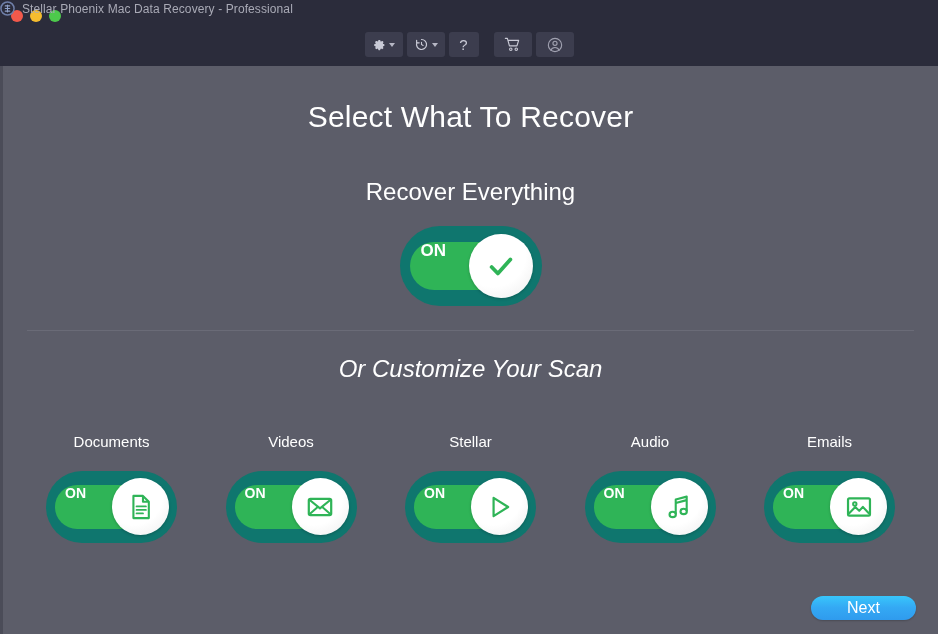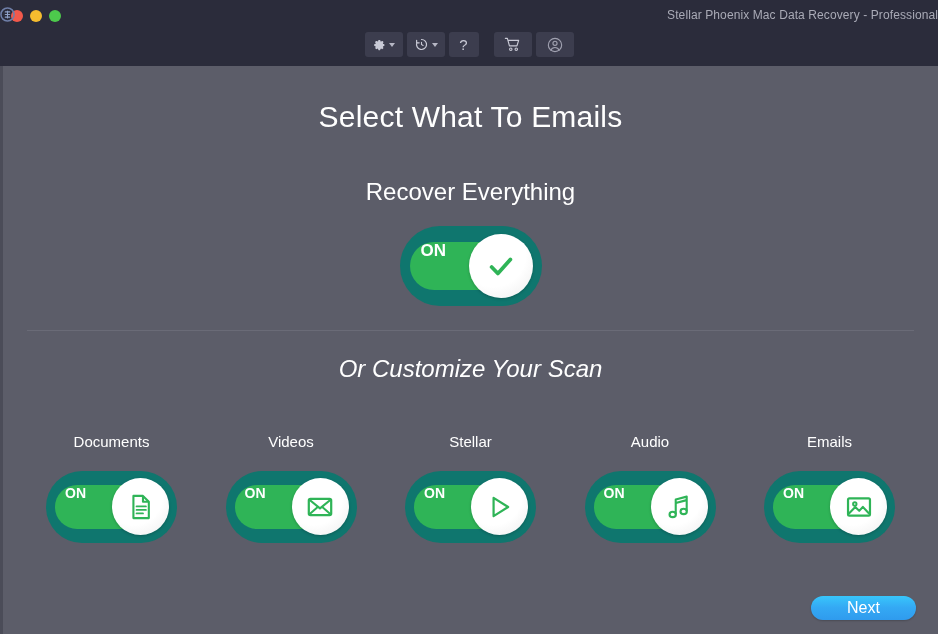--- a/index.html
+++ b/index.html
@@ -42,23 +42,23 @@
     border-radius: 50%;
     display: block;
   }
   .tl-close  { background: #f2594b; }
   .tl-min    { background: #f5bc2f; }
   .tl-max    { background: #4dc94c; }
 
   .title-center {
     position: absolute;
     left: 0; right: 0;
-    top: 7px;
-    display: flex;
-    justify-content: space-between;
+    top: 1px;
+    display: flex;
+    justify-content: flex-start;
     align-items: center;
     gap: 7px;
     pointer-events: none;
   }
   .app-logo {
     width: 15px;
     height: 15px;
     flex: 0 0 auto;
   }
   .title-text {
@@ -324,21 +324,21 @@
           <circle cx="12" cy="9.4" r="3.1" fill="none" stroke="#a0a1b0" stroke-width="1.7"></circle>
           <path d="M5.8 20a6.6 6.6 0 0 1 12.4 0" fill="none" stroke="#a0a1b0" stroke-width="1.7" stroke-linecap="round"></path>
         </svg>
       </button>
 
     </div>
   </div>
 
   <div class="content">
 
-    <h1 class="page-title">Select What To Emails</h1>
+    <h1 class="page-title">Select What To Recover</h1>
 
     <h2 class="section-heading heading-everything">Recover Everything</h2>
 
     <div class="main-toggle-row">
       <div class="toggle toggle-big">
         <span class="toggle-pill"></span>
         <span class="toggle-on-label">ON</span>
         <span class="toggle-knob">
           <svg width="30" height="30" viewBox="0 0 24 24">
             <path d="M4.5 12.8l5 5.2L19.5 6.8" fill="none" stroke="#2fb457" stroke-width="3" stroke-linecap="round" stroke-linejoin="round"></path>

